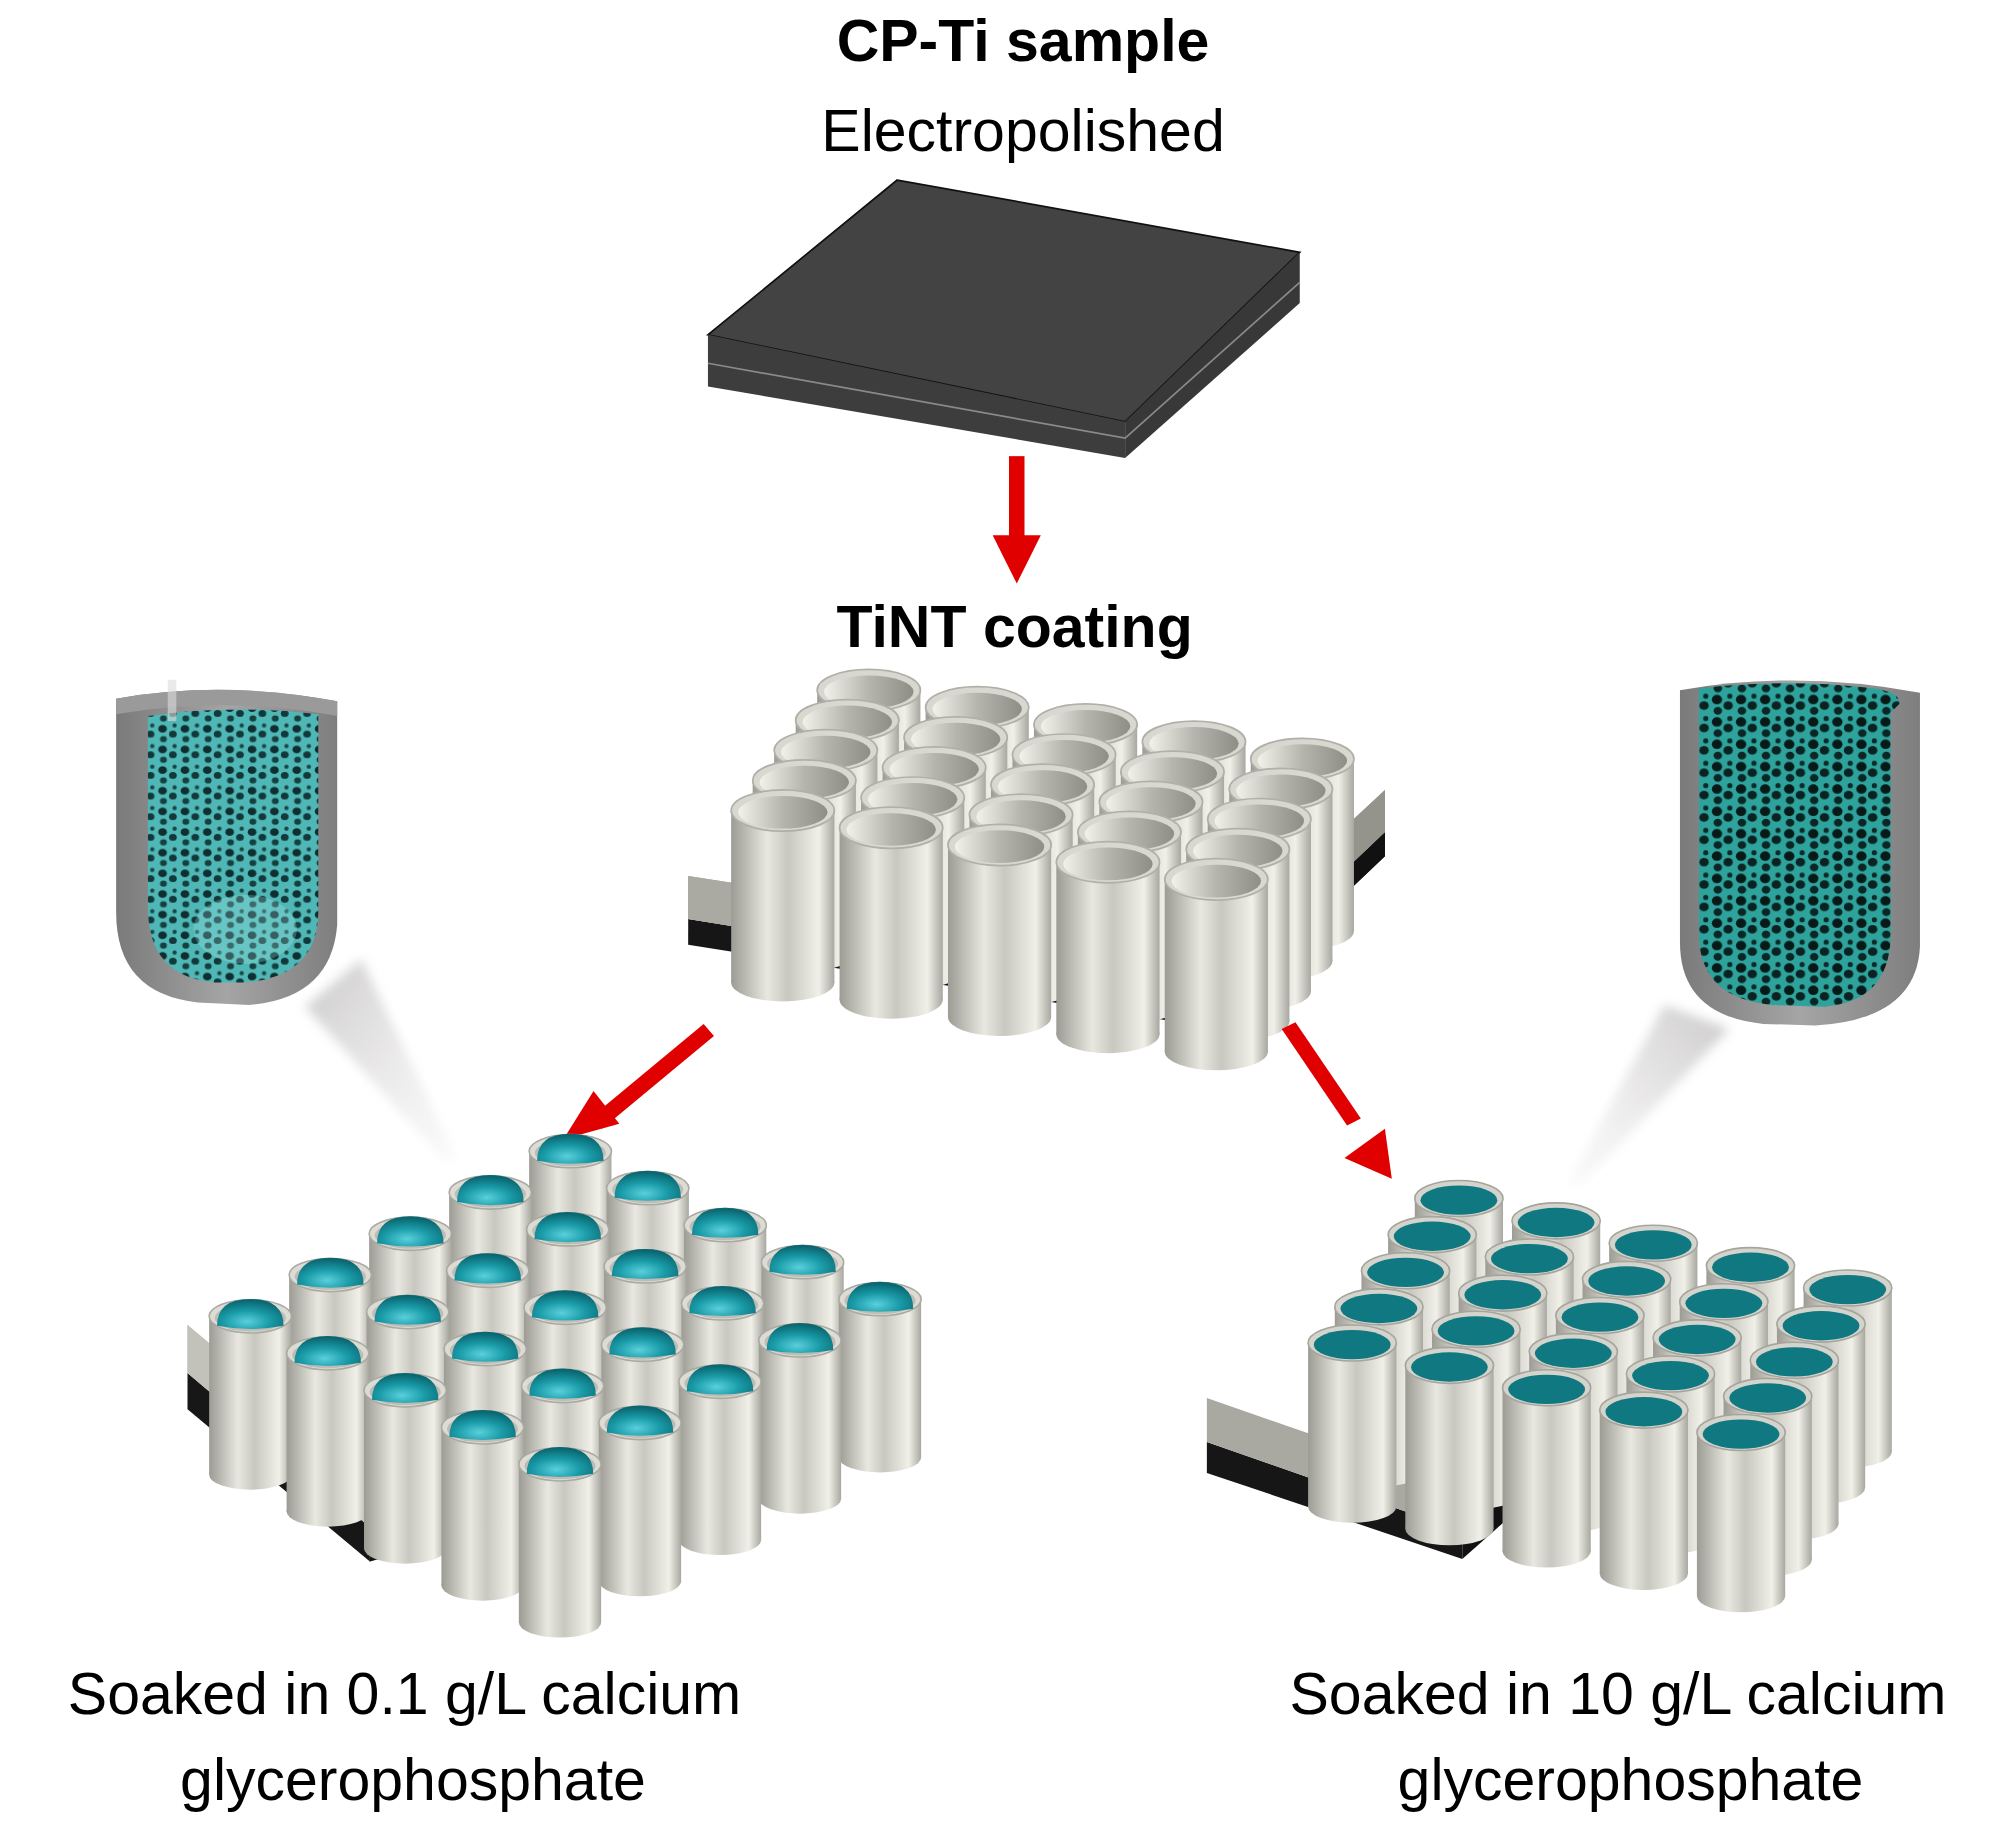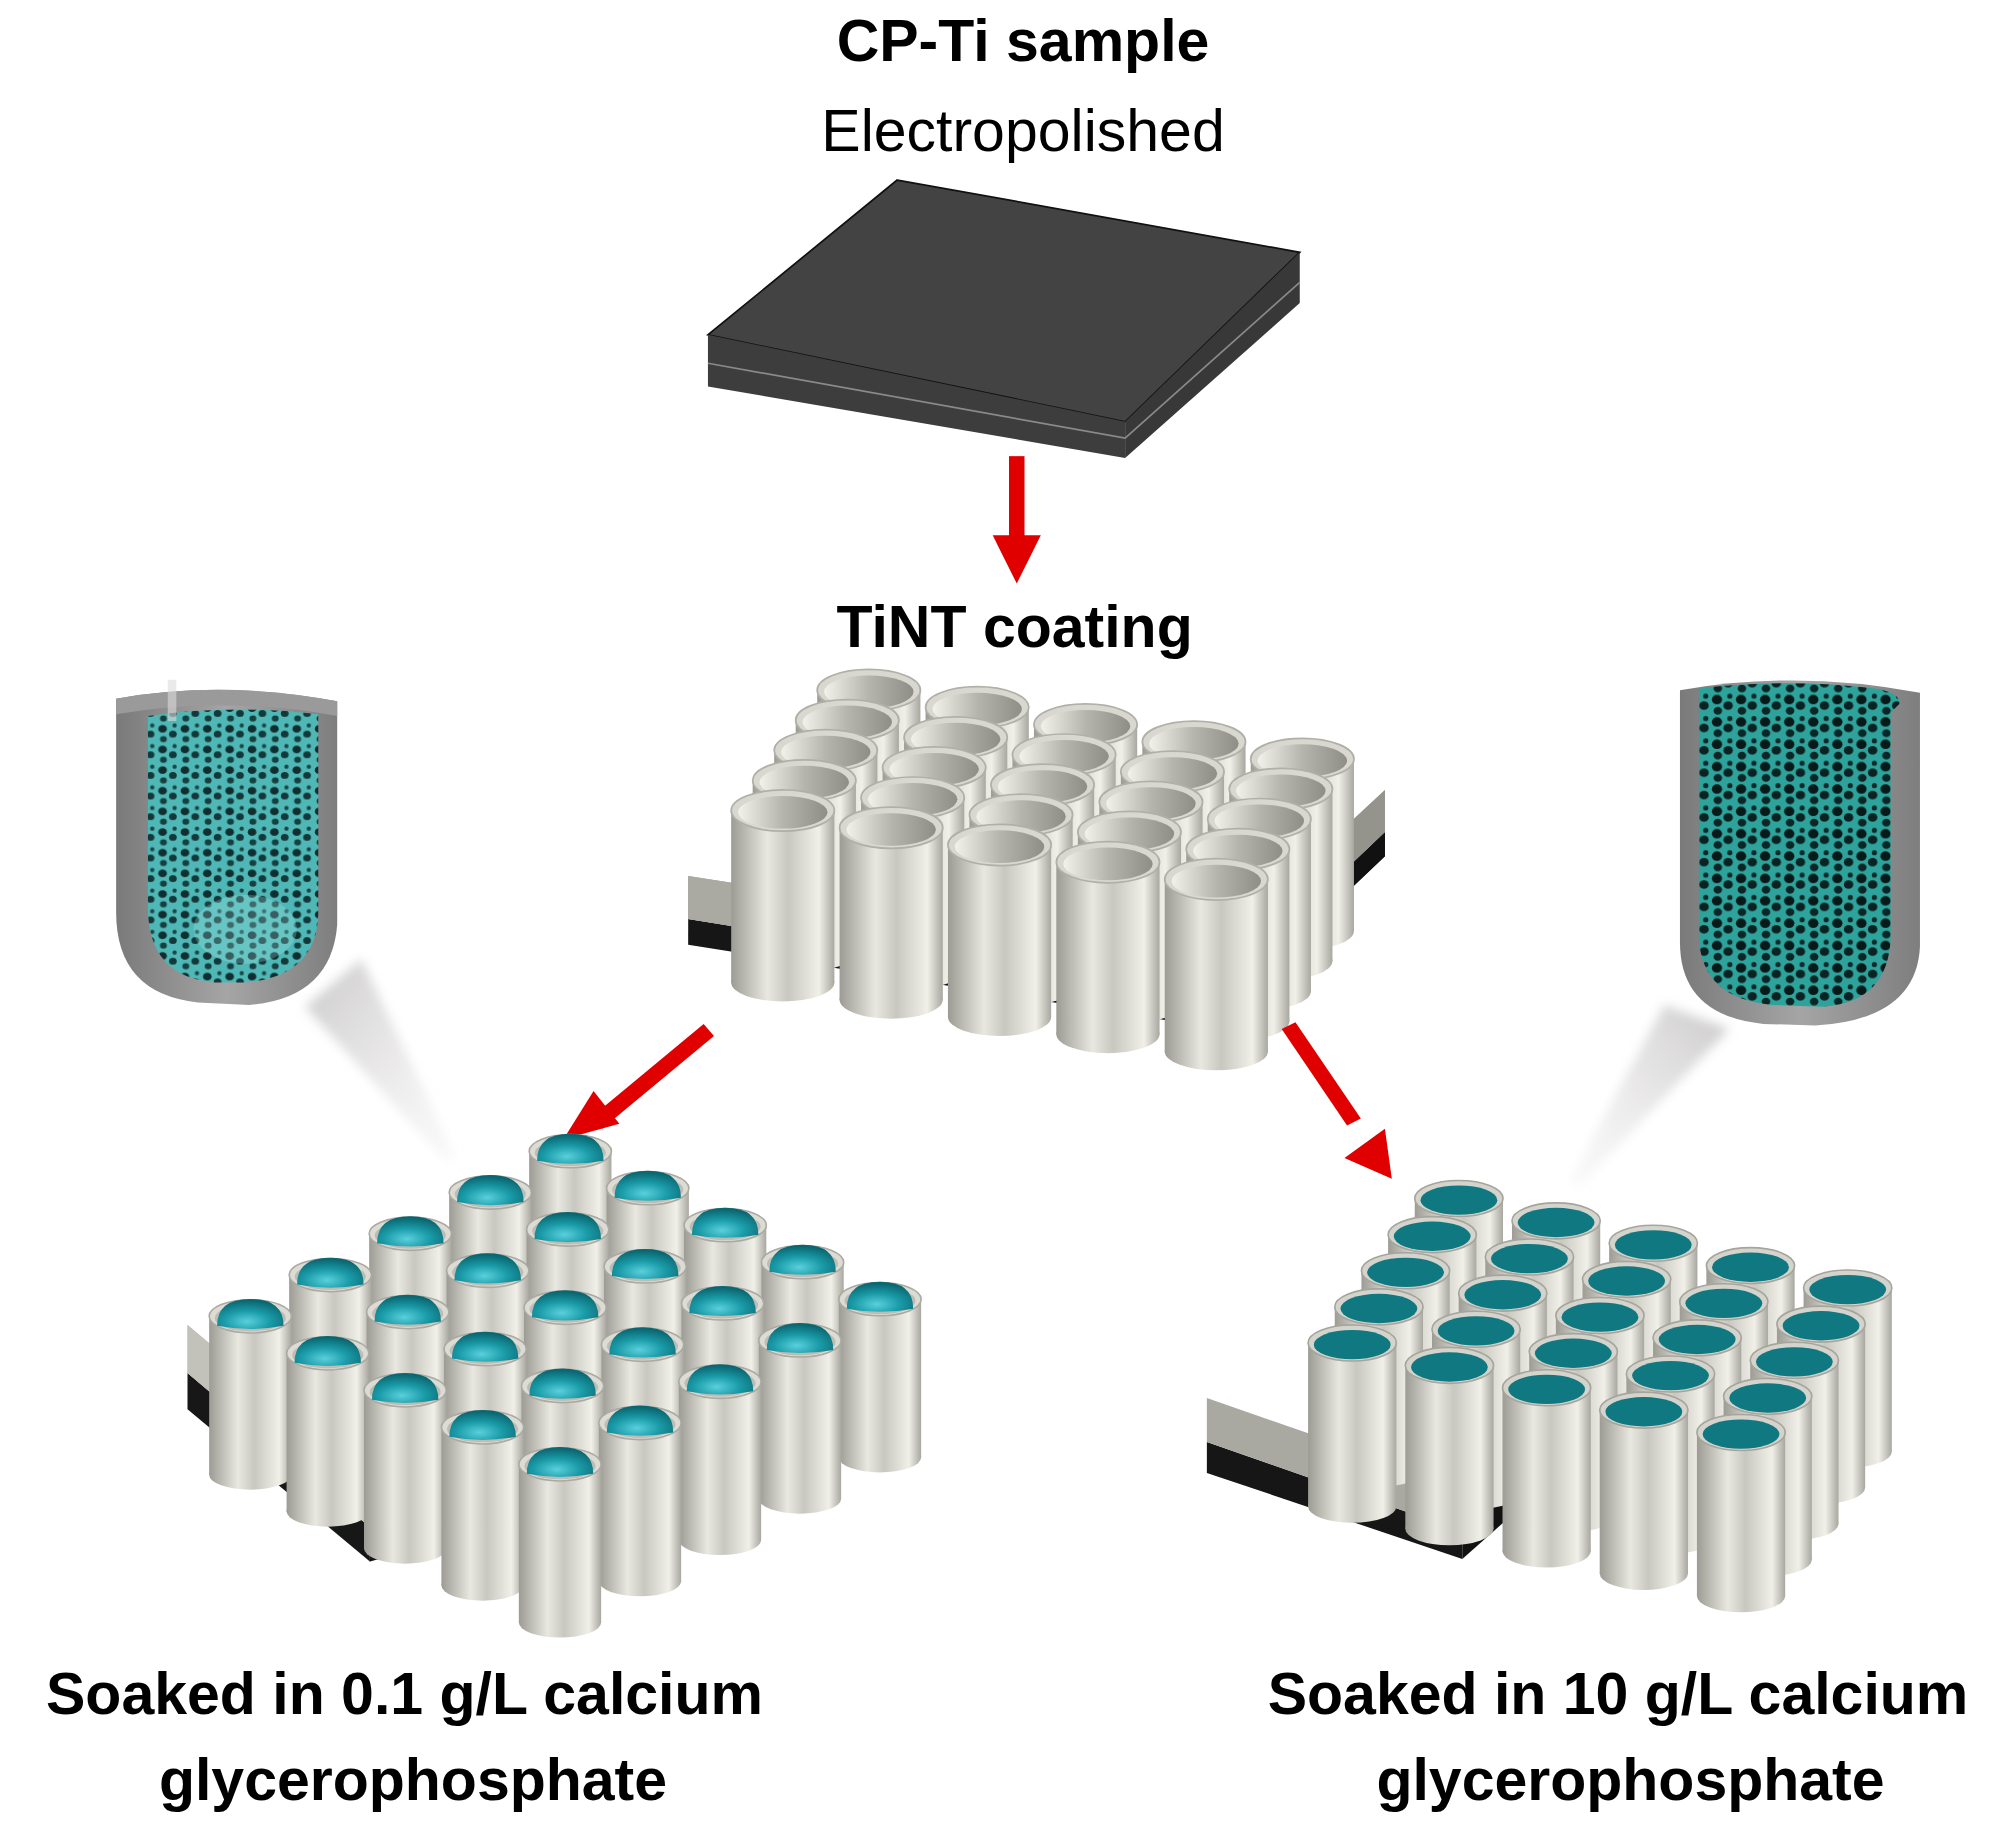--- a/index.html
+++ b/index.html
@@ -1,20 +1,20 @@
 <!DOCTYPE html>
 <html style="font-size:13.8px"><head>
 <meta charset="utf-8">
 <style>
   html, body { margin: 0; padding: 0; background: #ffffff; }
   body { width: 2012px; height: 1831px; position: relative; overflow: hidden; font-family: "Liberation Sans", "DejaVu Sans", sans-serif; }
   .label { position: absolute; color: #000; text-align: center; white-space: nowrap; }
   .title-bold { font-weight: bold; font-size: 59px; line-height: 1.1; }
   .title-normal { font-weight: normal; font-size: 59px; line-height: 1.1; }
-  .caption { font-weight: bold; font-size: 59px; line-height: 1.45; }
+  .caption { font-weight: normal; font-size: 59px; line-height: 1.45; }
   #stage { position: absolute; left: 0; top: 0; width: 2012px; height: 1831px; }
 </style>
 </head>
 <body>
 
 <div class="label title-bold" style="left:0; width:2012px; top:8.6px; padding-left:17px;">CP-Ti sample</div>
 <div class="label title-normal" style="left:0; width:2012px; top:99px; padding-left:17px;">Electropolished</div>
 <div class="label title-bold" style="left:0; width:2012px; top:595px; padding-left:8.6px;">TiNT coating</div>
 <div class="label caption" style="left:0; width:809px; top:1652px;">Soaked in 0.1 g/L calcium</div>
 <div class="label caption" style="left:0; width:826px; top:1738px;">glycerophosphate</div>

